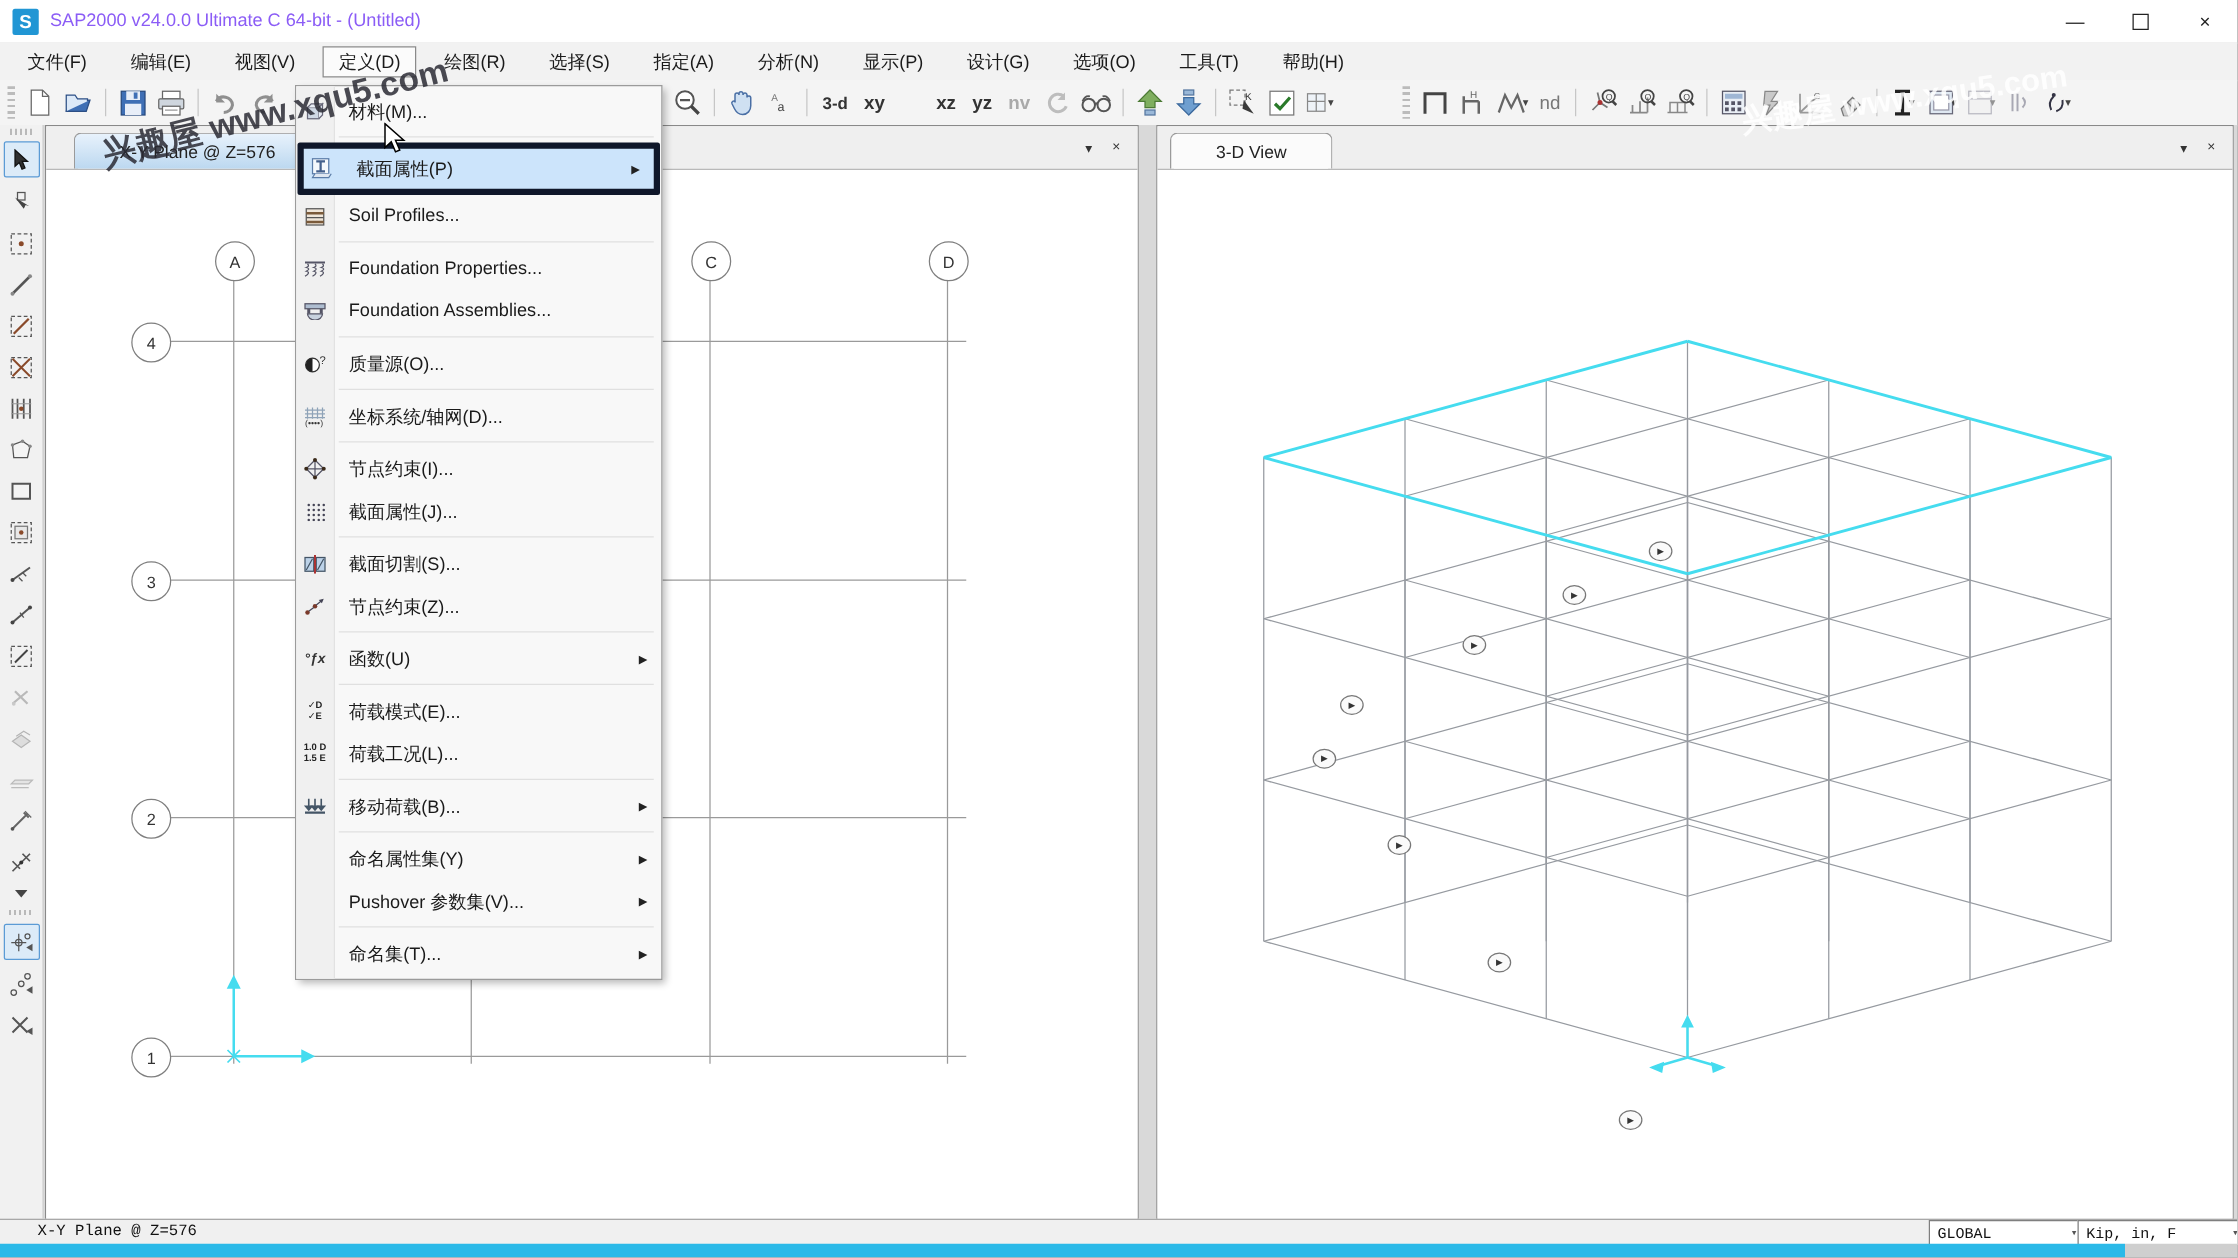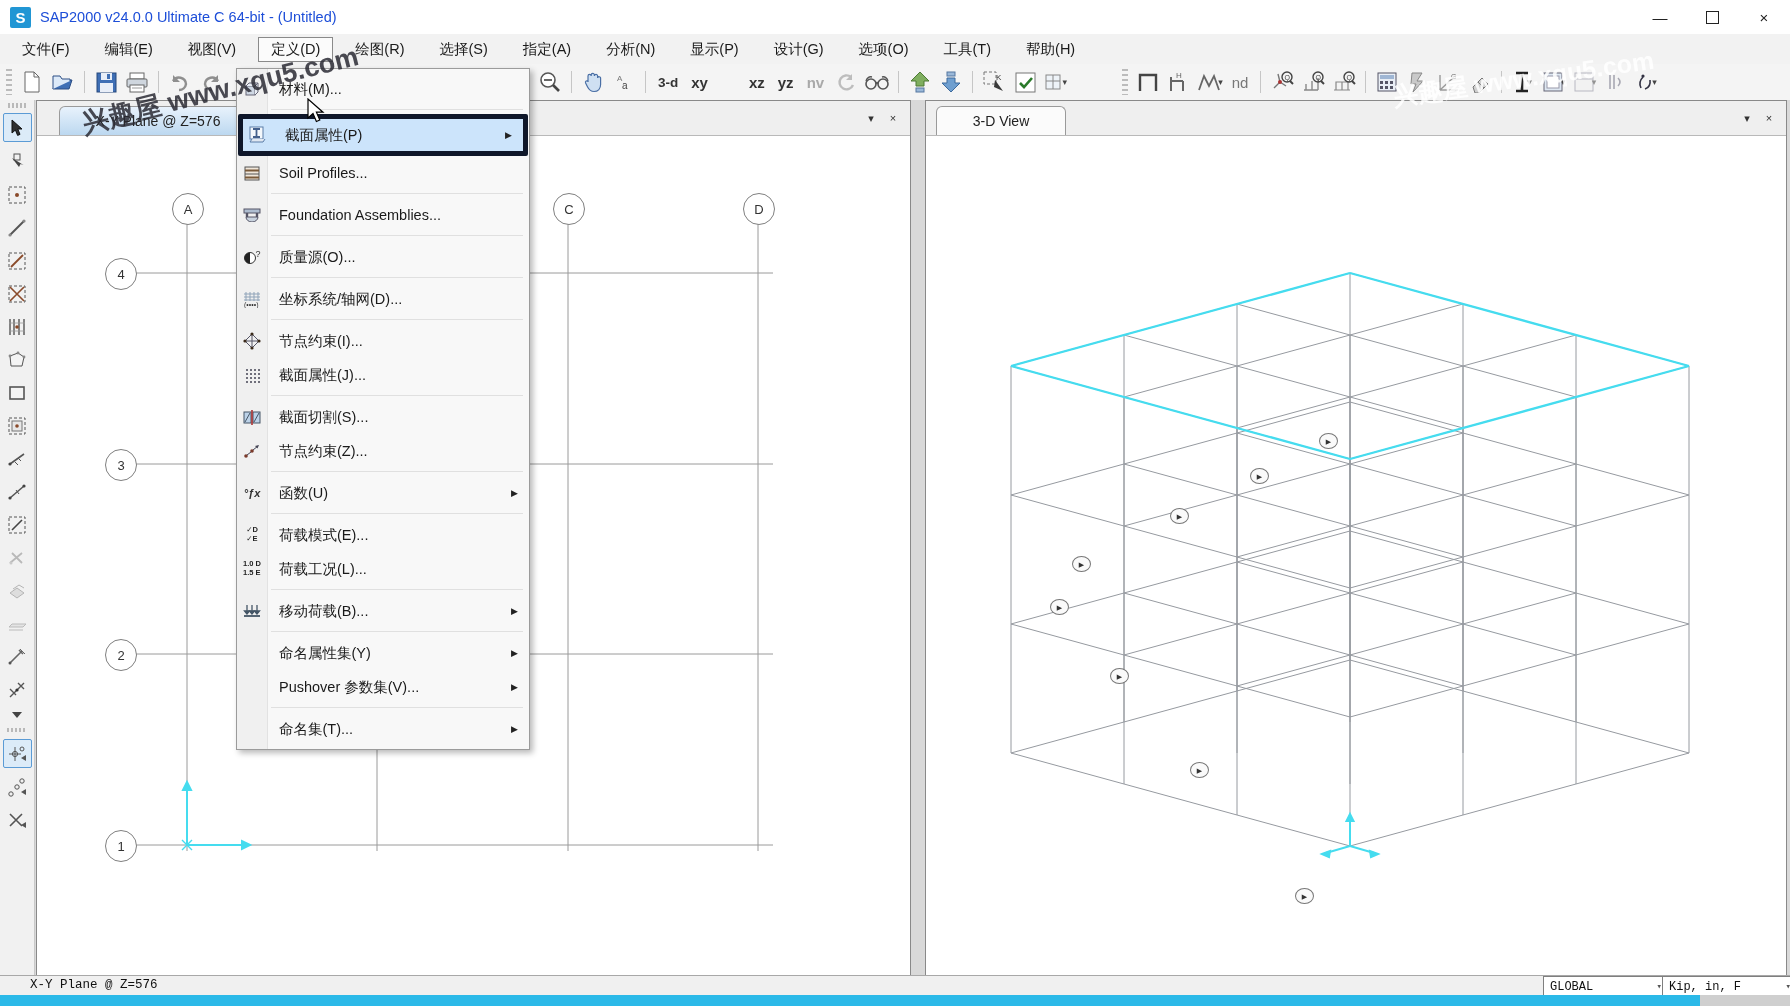--- a/index.html
+++ b/index.html
@@ -3,21 +3,21 @@
 <meta charset="utf-8">
 <style>
   html,body{margin:0;padding:0;background:#9a9a9a;}
   #app{position:relative;width:1790px;height:1006px;background:#e9e9e9;overflow:hidden;
        font-family:"Liberation Sans","DejaVu Sans",sans-serif;color:#1a1a1a;}
   
   .titlebar{position:absolute;left:0;top:0;width:1790px;height:34px;background:#ffffff;
             border-bottom:1px solid #e2e2e2;display:flex;align-items:center;}
   .applogo{width:21px;height:21px;margin-left:10px;background:#2196d4;color:#fff;font-weight:bold;
            font-size:15px;display:flex;align-items:center;justify-content:center;border-radius:2px;}
-  .apptitle{margin-left:9px;font-size:14.5px;color:#1d4ed8;}
+  .apptitle{margin-left:9px;font-size:14.5px;color:#8b5cf6;}
   .wincontrols{position:absolute;right:0;top:0;height:34px;display:flex;}
   .winbtn{width:52px;height:34px;display:flex;align-items:center;justify-content:center;
           font-size:15px;color:#222;cursor:default;}
   .winbtn .sq{width:11px;height:11px;border:1.4px solid #222;display:block;}
   
   .menubar{position:absolute;left:0;top:34px;width:1790px;height:30px;background:#f2f2f2;
            border-bottom:1px solid #dcdcdc;display:flex;align-items:center;font-size:14.5px;}
   .menubar .mitem{padding:3px 13px;margin-left:9px;white-space:nowrap;}
   .menubar .mitem.open{background:#fbfbfb;border:1px solid #8a8a8a;padding:2px 12px;}
   
@@ -707,20 +707,29 @@
             <rect x="1" y="1" width="14" height="13" fill="#efe6da" stroke="#555"></rect>
             <line x1="1" y1="4.5" x2="15" y2="4.5" stroke="#7a5a3a" stroke-width="2"></line>
             <line x1="1" y1="8" x2="15" y2="8" stroke="#555"></line>
             <line x1="1" y1="11.5" x2="15" y2="11.5" stroke="#7a5a3a" stroke-width="2"></line>
           </svg>
       </span>
       <span class="dlabel">Soil Profiles...</span>
     </div>
     <div class="ddsep"></div>
 
+    <div class="dditem">
+      <span class="dicon">
+        <svg width="18" height="15">
+            <line x1="1" y1="2" x2="17" y2="2" stroke="#556" stroke-width="1.6"></line>
+            <path d="M3 3 q2 2 -1 3 q4 1 0 3 q4 1 -1 4 M9 3 q2 2 -1 3 q4 1 0 3 q4 1 -1 4 M15 3 q2 2 -1 3 q4 1 0 3 q4 1 -1 4" stroke="#556" fill="none"></path>
+          </svg>
+      </span>
+      <span class="dlabel">Foundation Properties...</span>
+    </div>
 
     <div class="dditem">
       <span class="dicon">
         <svg width="18" height="14">
             <rect x="1" y="1" width="16" height="4" fill="#aebdd0" stroke="#556"></rect>
             <path d="M4 5 v4 M14 5 v4" stroke="#556" stroke-width="2.4"></path>
             <path d="M3 9 a6 5 0 0 0 12 0 z" fill="#c8d2de" stroke="#556"></path>
           </svg>
       </span>
       <span class="dlabel">Foundation Assemblies...</span>

